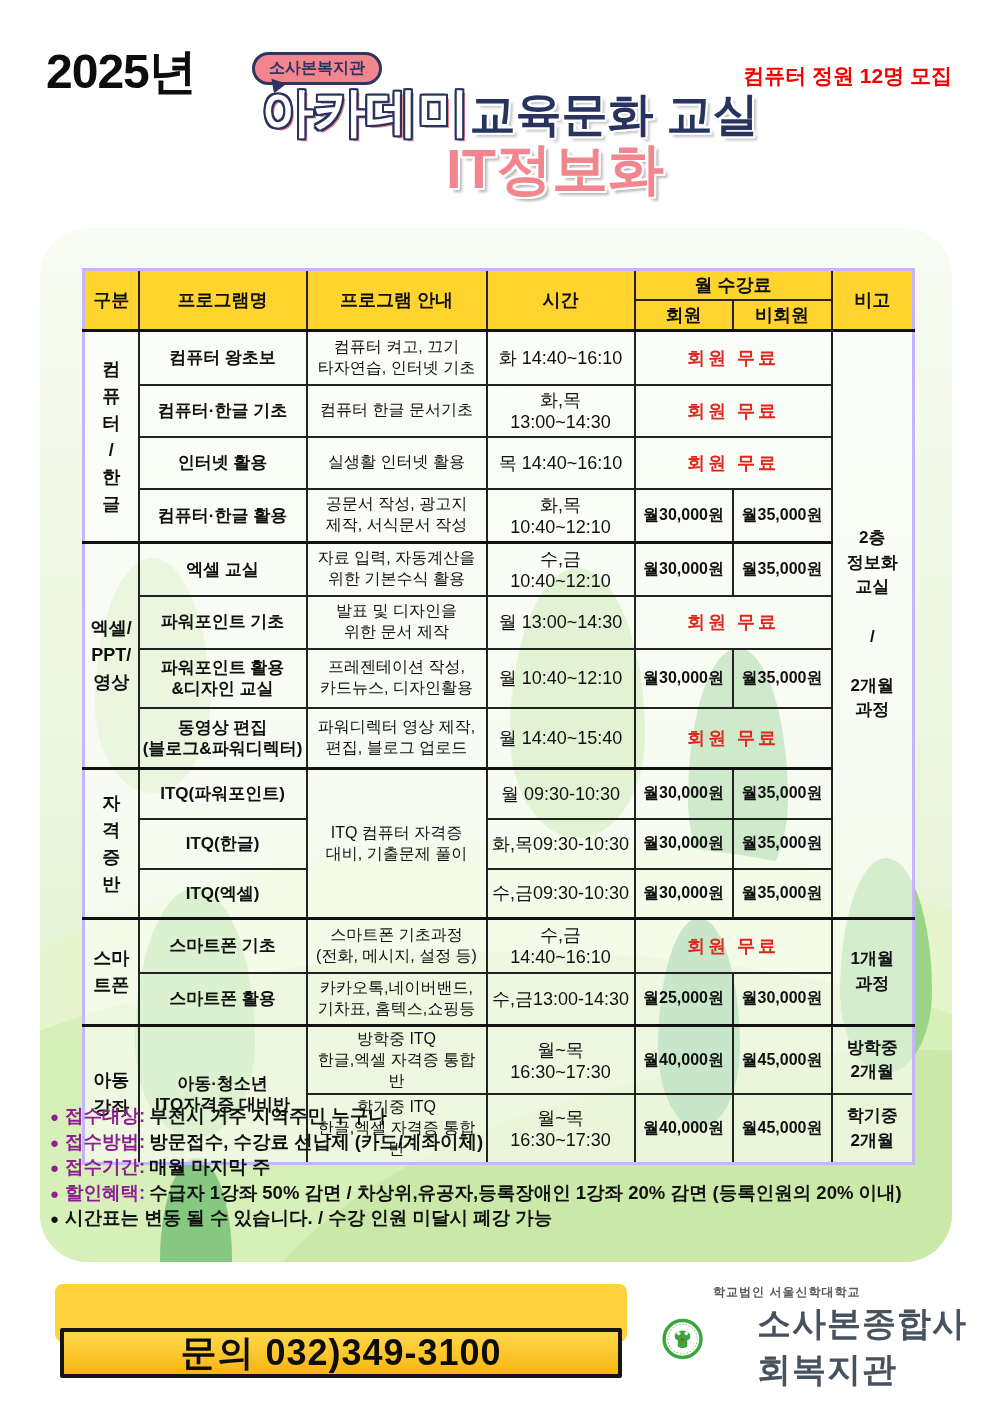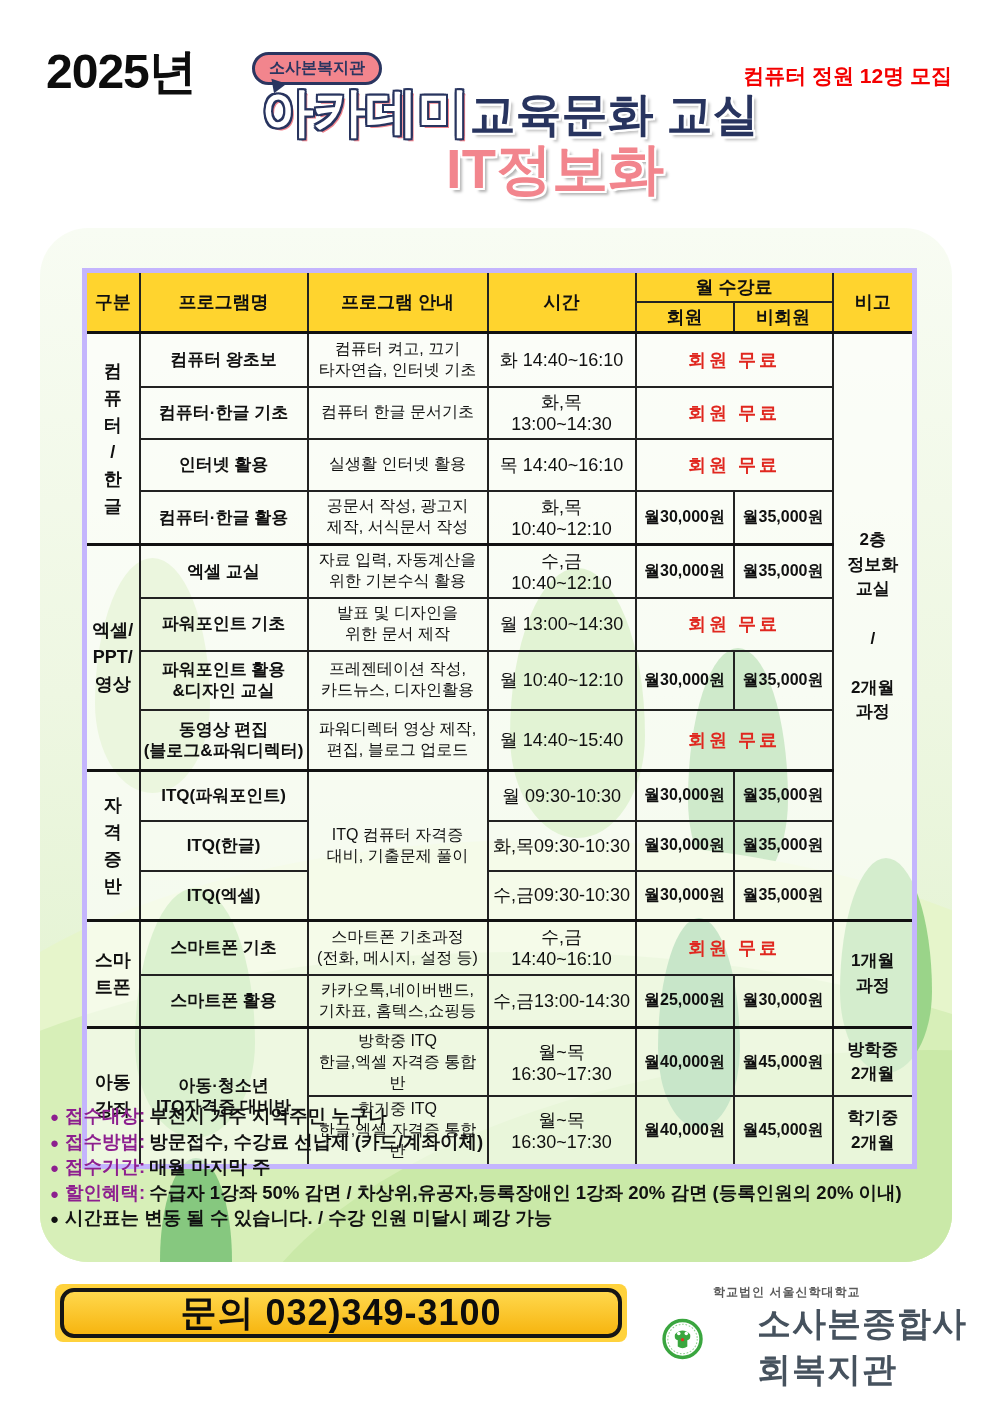--- a/index.html
+++ b/index.html
@@ -21,21 +21,21 @@
     text-shadow:2px 0 #fff,-2px 0 #fff,0 2px #fff,0 -2px #fff,2px 2px #fff,-2px -2px #fff,2px -2px #fff,-2px 2px #fff,4px 4px 3px rgba(0,0,0,.3); }
   .recruit { position:absolute; right:40px; top:62px; font-size:21px; font-weight:900; color:#f40000; }
 
   
   .panel { position:absolute; left:40px; top:228px; width:912px; height:1034px; border-radius:48px; overflow:hidden;
     background:linear-gradient(180deg,#f8fcf3 0%,#eef7e2 45%,#e6f4d6 70%,#ddf0c8 100%); }
   .tree { position:absolute; border-radius:50% 50% 50% 50% / 62% 62% 38% 38%; }
   .hill { position:absolute; border-radius:50%; }
 
   
-  table.sched { position:absolute; left:82px; top:268px; width:830px; border-collapse:collapse; table-layout:fixed; border:5px solid #c4b5fd; }
+  table.sched { position:absolute; left:82px; top:268px; width:830px; border-collapse:collapse; table-layout:fixed; border:3px solid #c4b5fd; }
   .sched th, .sched td { border:2px solid #222; text-align:center; vertical-align:middle; padding:2px 3px; color:#101010; }
   .sched thead th { background:#ffd42e; font-size:18px; font-weight:900; }
   .sched tbody tr:first-child td { border-top:3px solid #111; }
   .sched td { background:rgba(255,255,255,0.58); font-weight:700; }
   tr.gsep td { border-top:3px solid #111; }
   td.cat { font-size:18px; font-weight:800; line-height:1.5; }
   td.prog { font-size:17px; font-weight:800; line-height:1.25; }
   td.guide { font-size:16px; font-weight:400; line-height:1.3; }
   td.time { font-size:18px; font-weight:400; }
   td.fee { font-size:16px; font-weight:800; }
@@ -44,21 +44,21 @@
 
   
   .notes { position:absolute; left:48px; top:1104px; width:912px; }
   .note-line { font-size:18.5px; font-weight:700; color:#111; line-height:24.5px; white-space:nowrap; }
   .note-line .bullet { font-size:15px; margin:0 6px 0 2px; color:#111; }
   .note-line.purple .bullet, .note-line .lbl { color:#8d1f8f; }
   .note-line .lbl { margin-right:4px; }
 
   
   .phone-box { position:absolute; left:55px; top:1284px; width:572px; height:58px; background:#ffd23c; border-radius:8px; padding:4px 5px; }
-  .phone-inner { width:100%; height:100%; border:4px solid #151515; border-radius:14px; background:linear-gradient(180deg,#ffd84d,#f7b510); display:flex; align-items:center; justify-content:center; font-size:36px; font-weight:900; color:#0d0d0d; letter-spacing:1px; }
+  .phone-inner { width:100%; height:100%; border:4px solid #151515; border-radius:2px; background:linear-gradient(180deg,#ffd84d,#f7b510); display:flex; align-items:center; justify-content:center; font-size:36px; font-weight:900; color:#0d0d0d; letter-spacing:1px;margin-top:40px; }
   .org { position:absolute; left:662px; top:1284px; display:flex; align-items:center; gap:10px; }
   .org-text .small { font-size:12px; font-weight:700; color:#5a5a5a; letter-spacing:1px; }
   .org-text .big { font-size:34px; font-weight:900; color:#46525e; letter-spacing:1px;margin-left:44px; }
 </style>
 </head>
 <body>
 
 <div class="page">
 
   <div class="year">2025년</div>

